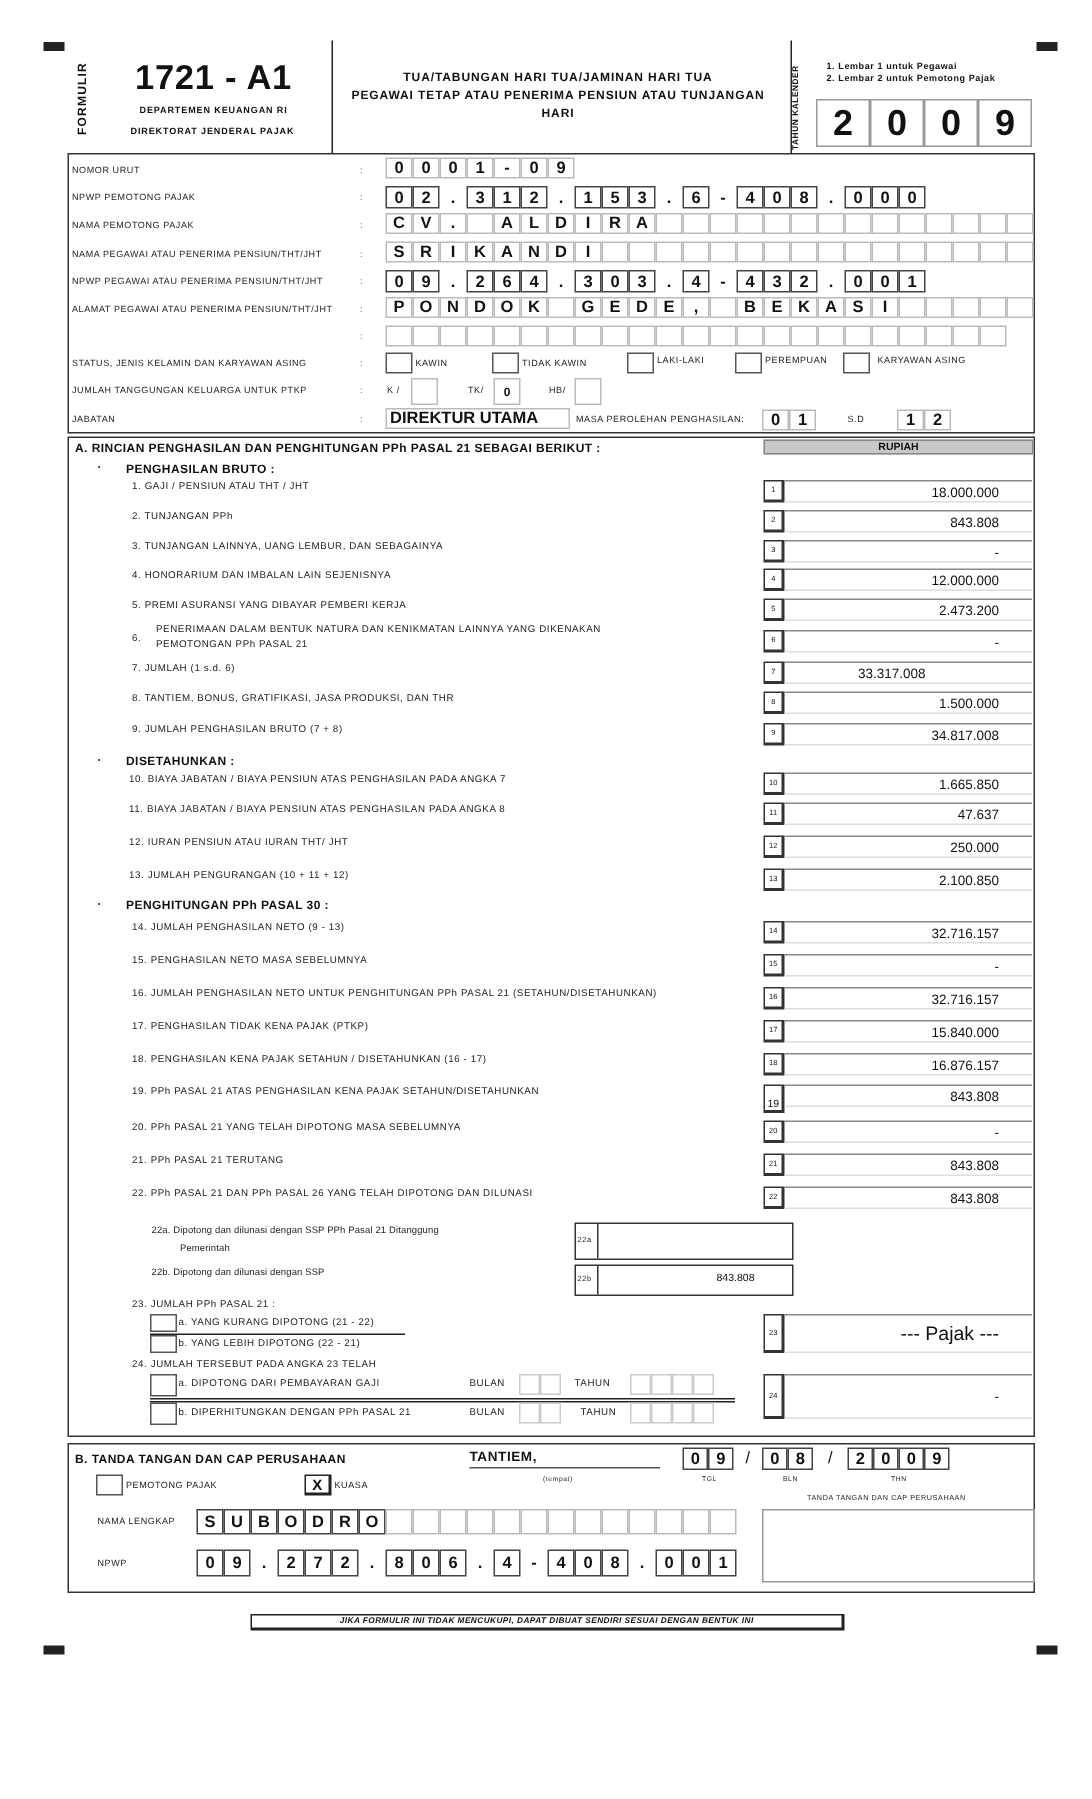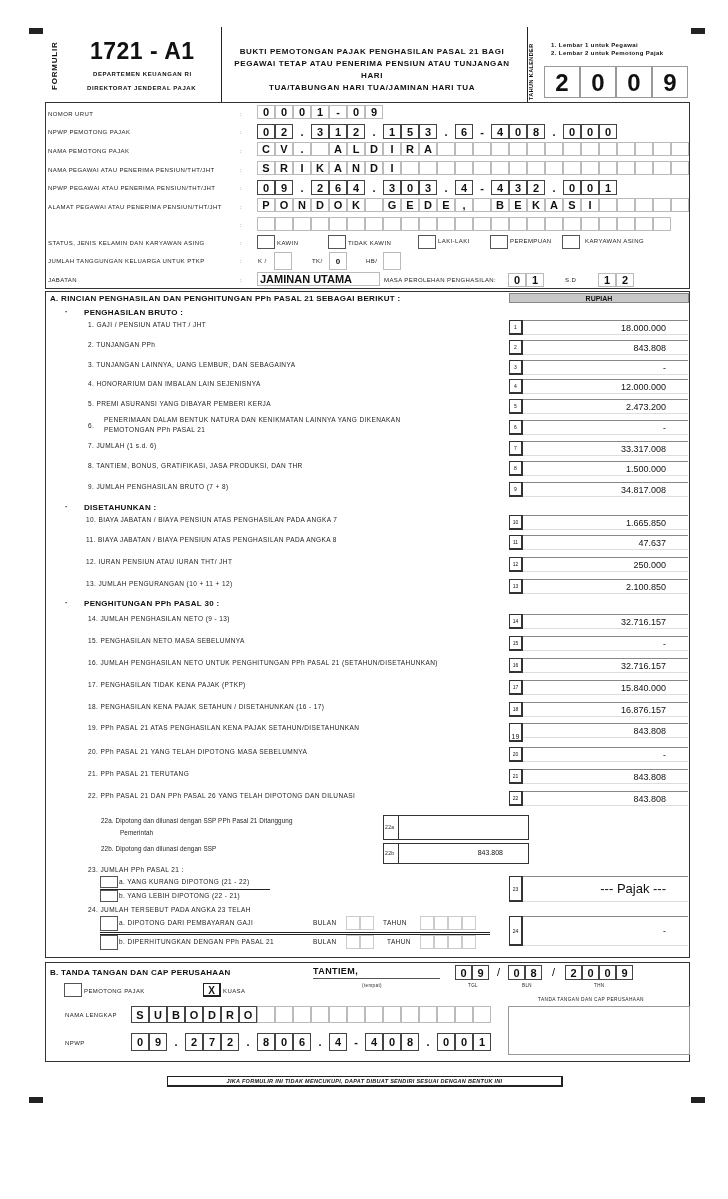--- a/index.html
+++ b/index.html
@@ -38,23 +38,22 @@
 <div class="mark" style="left:691px;top:28px;"></div>
 <div class="mark" style="left:29px;top:1097px;"></div>
 <div class="mark" style="left:691px;top:1097px;"></div>
 
 <div class="formulir">FORMULIR</div>
 <div class="hdr-title">1721 - A1</div>
 <div class="hdr-sub" style="left:93px;top:71px;">DEPARTEMEN KEUANGAN RI</div>
 <div class="hdr-sub" style="left:87px;top:85px;">DIREKTORAT JENDERAL PAJAK</div>
 <div class="vline" style="left:221px;top:27px;height:75px;"></div>
 <div class="hdr-center">
-  <div>BUKTI PEMOTONGAN PAJAK PENGHASILAN PASAL 21 BAGI</div>
+  <div>TUA/TABUNGAN HARI TUA/JAMINAN HARI TUA</div>
   <div>PEGAWAI TETAP ATAU PENERIMA PENSIUN ATAU TUNJANGAN HARI</div>
-  <div>TUA/TABUNGAN HARI TUA/JAMINAN HARI TUA</div>
 </div>
 <div class="vline" style="left:527px;top:27px;height:75px;"></div>
 <div class="tahun-lbl">TAHUN KALENDER</div>
 <div class="lembar" style="top:42px;">1.   Lembar 1 untuk Pegawai</div>
 <div class="lembar" style="top:50px;">2.   Lembar 2 untuk Pemotong Pajak</div>
 <div class="year-box" style="left:544px;">2</div>
 <div class="year-box" style="left:580px;">0</div>
 <div class="year-box" style="left:616px;">0</div>
 <div class="year-box" style="left:652px;">9</div>
 
@@ -251,21 +250,21 @@
 <div class="chk" style="left:562px;top:235px;"></div>
 <div class="lbl" style="left:585px;top:238px;">KARYAWAN ASING</div>
 
 <div class="lbl" style="left:258px;top:258px;">K /</div>
 <div class="cell" style="left:274px;top:252px;height:18px;"></div>
 <div class="lbl" style="left:312px;top:258px;">TK/</div>
 <div class="cell" style="left:329px;top:252px;height:18px;font-size:8px;line-height:17px;">0</div>
 <div class="lbl" style="left:366px;top:258px;">HB/</div>
 <div class="cell" style="left:383px;top:252px;height:18px;"></div>
 
-<div class="abs" style="left:257px;top:272px;width:123px;height:14px;border:1px solid #bbb;font-size:11px;font-weight:bold;padding-left:2px;line-height:13px;">JAMINAN UTAMA</div>
+<div class="abs" style="left:257px;top:272px;width:123px;height:14px;border:1px solid #bbb;font-size:11px;font-weight:bold;padding-left:2px;line-height:13px;">DIREKTUR UTAMA</div>
 <div class="lbl" style="left:384px;top:277px;">MASA PEROLEHAN PENGHASILAN:</div>
 <div class="cell" style="left:508px;top:273px;">0</div>
 <div class="cell" style="left:526px;top:273px;">1</div>
 <div class="lbl" style="left:565px;top:277px;">S.D</div>
 <div class="cell" style="left:598px;top:273px;">1</div>
 <div class="cell" style="left:616px;top:273px;">2</div>
 
 <div class="frame" style="left:45px;top:291px;width:645px;height:667px;"></div>
 <div class="sec-title" style="left:50px;top:294px;">A.  RINCIAN PENGHASILAN DAN PENGHITUNGAN PPh PASAL 21 SEBAGAI BERIKUT :</div>
 <div class="rupiah">RUPIAH</div>
@@ -306,21 +305,21 @@
     <div>
       <div class="item-lbl" style="left: 88px; top: 421px;">6.</div>
       <div class="item-lbl" style="left: 104px; top: 415px;">PENERIMAAN DALAM BENTUK NATURA DAN KENIKMATAN LAINNYA YANG DIKENAKAN</div>
       <div class="item-lbl" style="left: 104px; top: 425px;">PEMOTONGAN PPh PASAL 21</div>
       <div class="numbox" style="top: 420px;">6</div>
       <div class="valline" style="top: 420px;">-</div>
     </div>
     <div>
       <div class="item-lbl" style="left: 88px; top: 441px;">7.   JUMLAH (1 s.d. 6)</div>
       <div class="numbox" style="top: 441px;">7</div>
-      <div class="valline" style="top: 441px;">33.317.008</div>
+      <div class="valline" style="top: 441px; text-align: center;">33.317.008</div>
     </div>
     <div>
       <div class="item-lbl" style="left: 88px; top: 461px;">8.   TANTIEM, BONUS, GRATIFIKASI, JASA PRODUKSI, DAN THR</div>
       <div class="numbox" style="top: 461px;">8</div>
       <div class="valline" style="top: 461px;">1.500.000</div>
     </div>
     <div>
       <div class="item-lbl" style="left: 88px; top: 482px;">9.   JUMLAH PENGHASILAN BRUTO (7 + 8)</div>
       <div class="numbox" style="top: 482px;">9</div>
       <div class="valline" style="top: 482px;">34.817.008</div>

